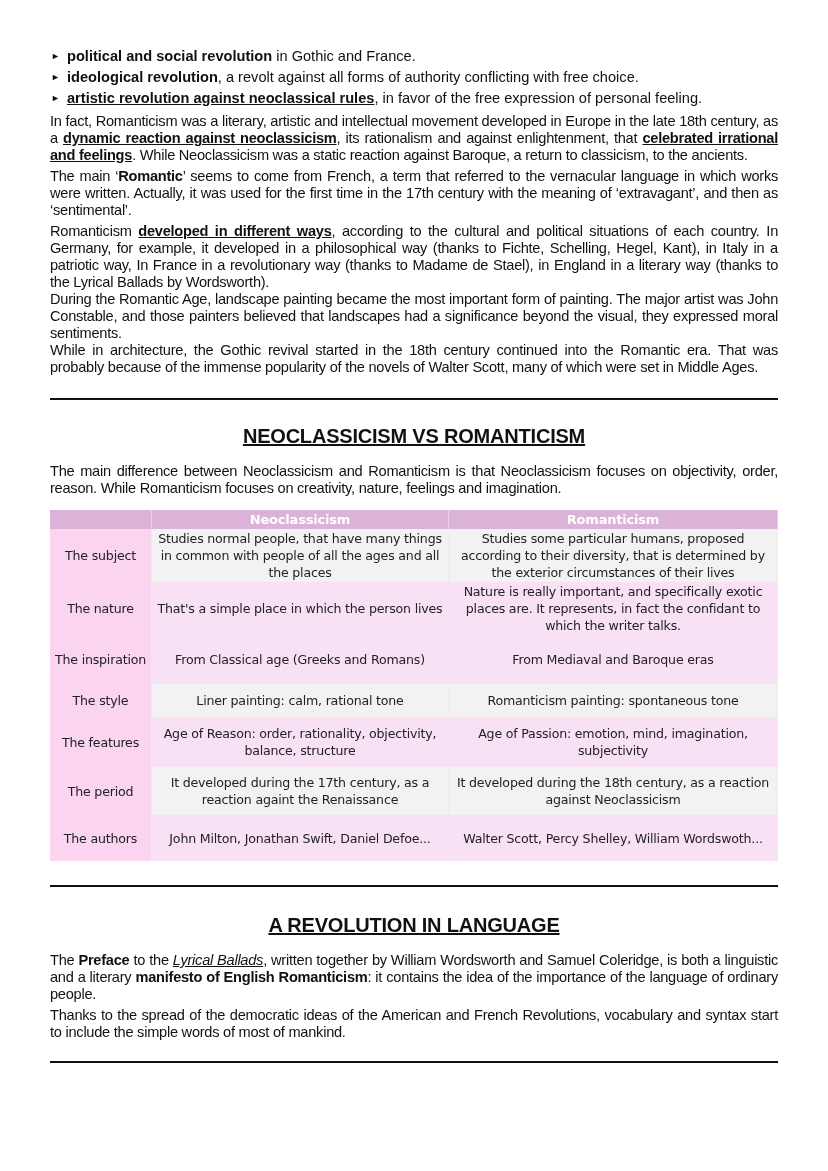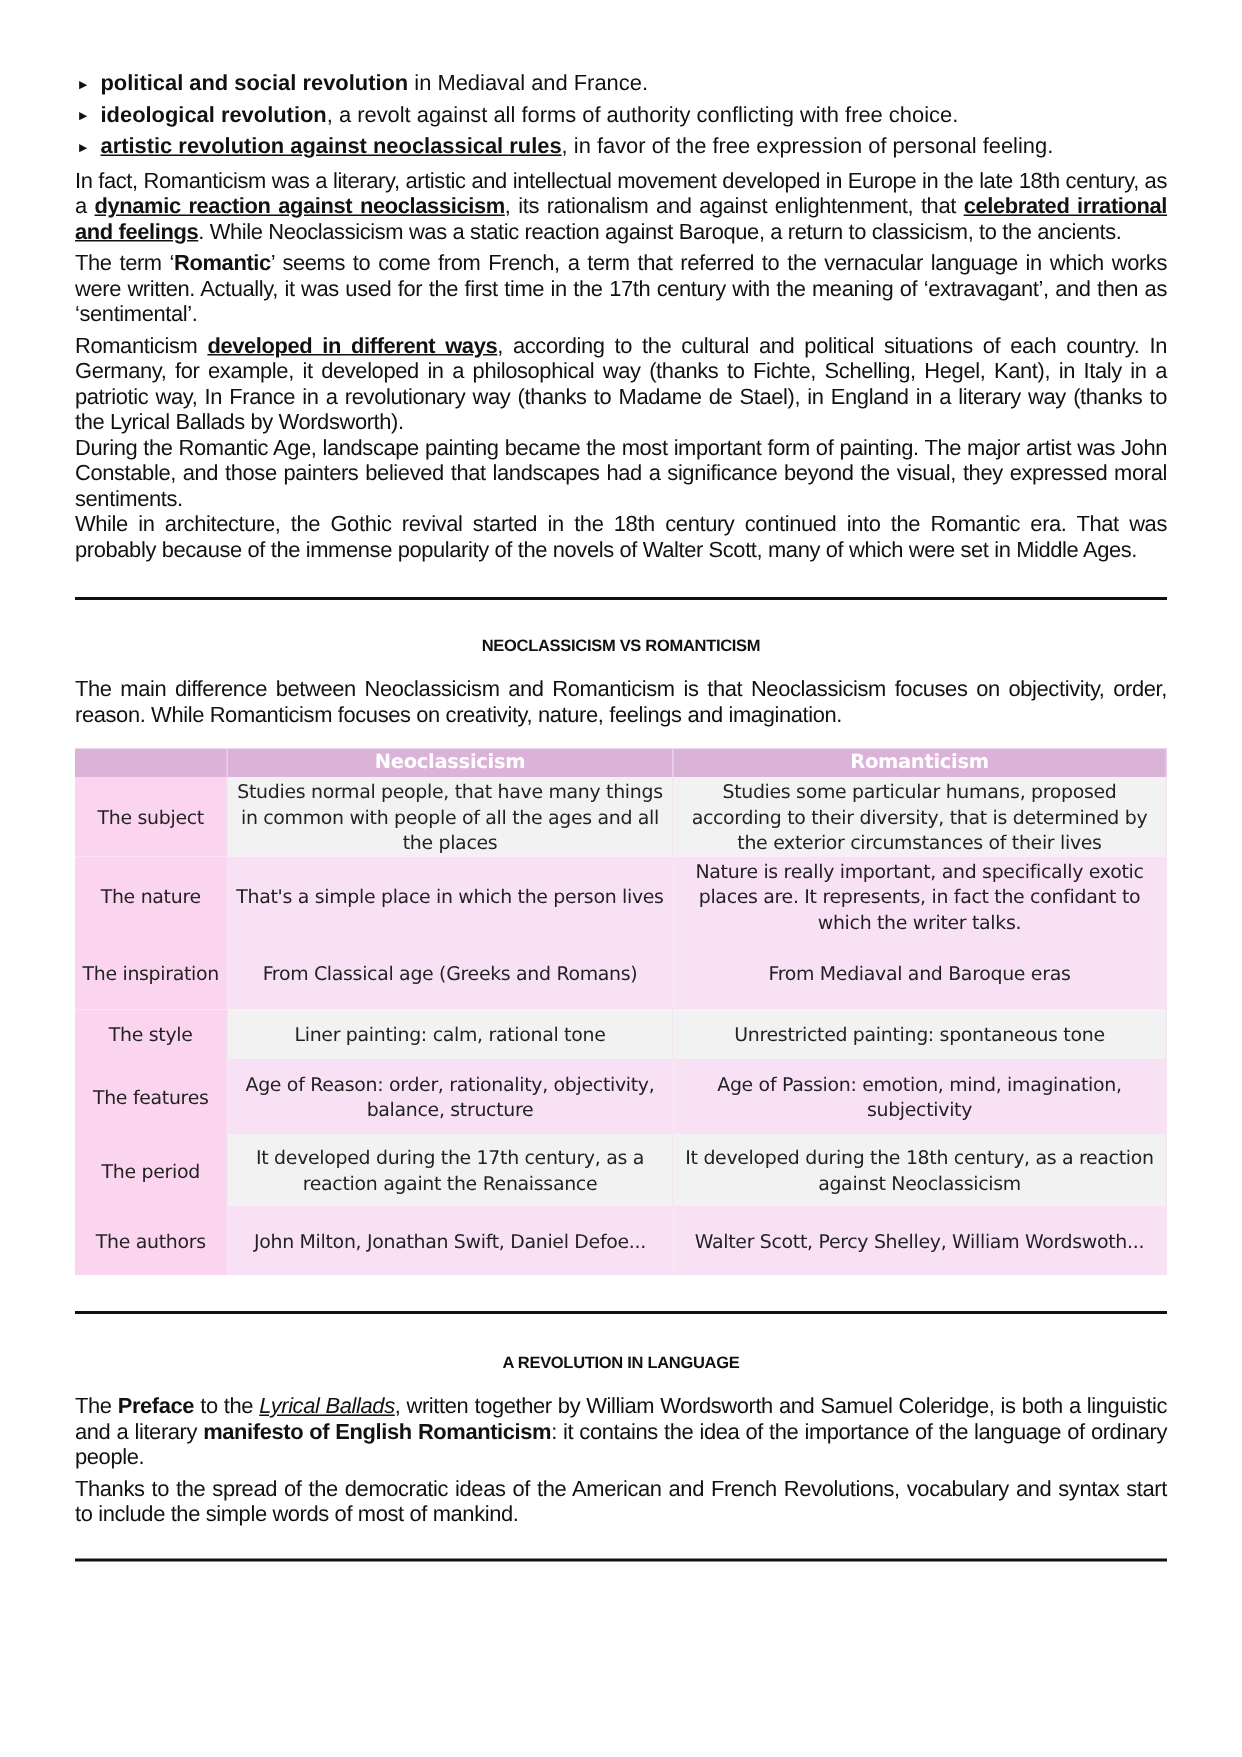--- a/index.html
+++ b/index.html
@@ -6,42 +6,42 @@
   body { width: 828px; height: 1171px; position: relative; overflow: hidden; color: #111; }
   .page { position: absolute; left: 50px; top: 46px; width: 728px; font-family: "Liberation Sans", sans-serif; }
   .narrow { font-family: "Liberation Sans", sans-serif; font-size: 14.6px; line-height: 17px; text-align: justify; letter-spacing: -0.25px; }
   ul.bullets { list-style: none; margin: 0; padding: 0; }
   ul.bullets li { position: relative; padding-left: 17px; font-size: 14.6px; line-height: 21px; }
   ul.bullets li .tri { position: absolute; left: 1px; top: 0; font-size: 9px; }
   p { margin: 0 0 4px 0; }
   b { font-weight: bold; }
   .ul { text-decoration: underline; font-weight: bold; }
   .rule { height: 0; border-top: 2.5px solid #111; width: 728px; }
-  .section-title { text-align: center; font-weight: bold; font-size: 11px; letter-spacing: -0.2px; }
+  .section-title { text-align: center; font-weight: bold; font-size: 20px; letter-spacing: -0.2px; text-decoration: underline; }
   table.cmp { border-collapse: collapse; width: 728px; font-family: "DejaVu Sans", sans-serif; font-size: 12.6px; letter-spacing: -0.2px; color: #222; }
   table.cmp th { background: #dcb3d8; color: #ffffff; font-weight: bold; font-size: 13px; height: 19px; padding: 0; border-right: 1px solid #e9cfe6; }
   table.cmp td { text-align: center; vertical-align: middle; padding: 1px 4px; line-height: 17px; border-right: 1px solid #f3e6f1; }
   table.cmp td.rowh { background: #fbd5f0; width: 93px; padding: 0 2px; }
   table.cmp tr.odd td.c { background: #f3f2f3; }
   table.cmp tr.even td.c { background: #f9e1f5; }
 </style>
 </head>
 <body>
 
 <div class="page">
 
   <ul class="bullets">
-    <li><span class="tri">►</span><b>political and social revolution</b><span> in Mediaval and France.</span></li>
+    <li><span class="tri">►</span><b>political and social revolution</b><span> in Gothic and France.</span></li>
     <li><span class="tri">►</span><b>ideological revolution</b><span>, a revolt against all forms of authority conflicting with free choice.</span></li>
     <li><span class="tri">►</span><span class="ul">artistic revolution against neoclassical rules</span><span>, in favor of the free expression of personal feeling.</span></li>
   </ul>
 
   <div class="narrow" style="margin-top:4px;">
     <p><span>In fact, Romanticism was a literary, artistic and intellectual movement developed in Europe in the late 18th century, as a </span><span class="ul">dynamic reaction against neoclassicism</span><span>, its rationalism and against enlightenment, that </span><span class="ul">celebrated irrational and feelings</span><span>. While Neoclassicism was a static reaction against Baroque, a return to classicism, to the ancients.</span></p>
-    <p><span>The term ‘</span><b>Romantic</b><span>’ seems to come from French, a term that referred to the vernacular language in which works were written. Actually, it was used for the first time in the 17th century with the meaning of ‘extravagant’, and then as ‘sentimental’.</span></p>
+    <p><span>The main ‘</span><b>Romantic</b><span>’ seems to come from French, a term that referred to the vernacular language in which works were written. Actually, it was used for the first time in the 17th century with the meaning of ‘extravagant’, and then as ‘sentimental’.</span></p>
     <p style="margin-bottom:0;"><span>Romanticism </span><span class="ul">developed in different ways</span><span>, according to the cultural and political situations of each country. In Germany, for example, it developed in a philosophical way (thanks to Fichte, Schelling, Hegel, Kant), in Italy in a patriotic way, In France in a revolutionary way (thanks to Madame de Stael), in England in a literary way (thanks to the Lyrical Ballads by Wordsworth).</span></p>
     <p style="margin-bottom:0;">During the Romantic Age, landscape painting became the most important form of painting. The major artist was John Constable, and those painters believed that landscapes had a significance beyond the visual, they expressed moral sentiments.</p>
     <p>While in architecture, the Gothic revival started in the 18th century continued into the Romantic era. That was probably because of the immense popularity of the novels of Walter Scott, many of which were set in Middle Ages.</p>
   </div>
 
   <div class="rule" style="margin-top:22px;"></div>
 
   <div class="section-title" style="margin-top:25px;">NEOCLASSICISM VS ROMANTICISM</div>
 
   <div class="narrow" style="margin-top:15px;">The main difference between Neoclassicism and Romanticism is that Neoclassicism focuses on objectivity, order, reason. While Romanticism focuses on creativity, nature, feelings and imagination.</div>
@@ -66,21 +66,21 @@
         <td class="c">Nature is really important, and specifically exotic places are. It represents, in fact the confidant to which the writer talks.</td>
       </tr>
       <tr class="even" style="height:49px;">
         <td class="rowh">The inspiration</td>
         <td class="c">From Classical age (Greeks and Romans)</td>
         <td class="c">From Mediaval and Baroque eras</td>
       </tr>
       <tr class="odd" style="height:33px;">
         <td class="rowh">The style</td>
         <td class="c">Liner painting: calm, rational tone</td>
-        <td class="c">Unrestricted painting: spontaneous tone</td>
+        <td class="c">Romanticism painting: spontaneous tone</td>
       </tr>
       <tr class="even" style="height:50px;padding-left:10px;">
         <td class="rowh">The features</td>
         <td class="c">Age of Reason: order, rationality, objectivity, balance, structure</td>
         <td class="c">Age of Passion: emotion, mind, imagination, subjectivity</td>
       </tr>
       <tr class="odd" style="height:48px;">
         <td class="rowh">The period</td>
         <td class="c">It developed during the 17th century, as a reaction againt the Renaissance</td>
         <td class="c">It developed during the 18th century, as a reaction against Neoclassicism</td>

